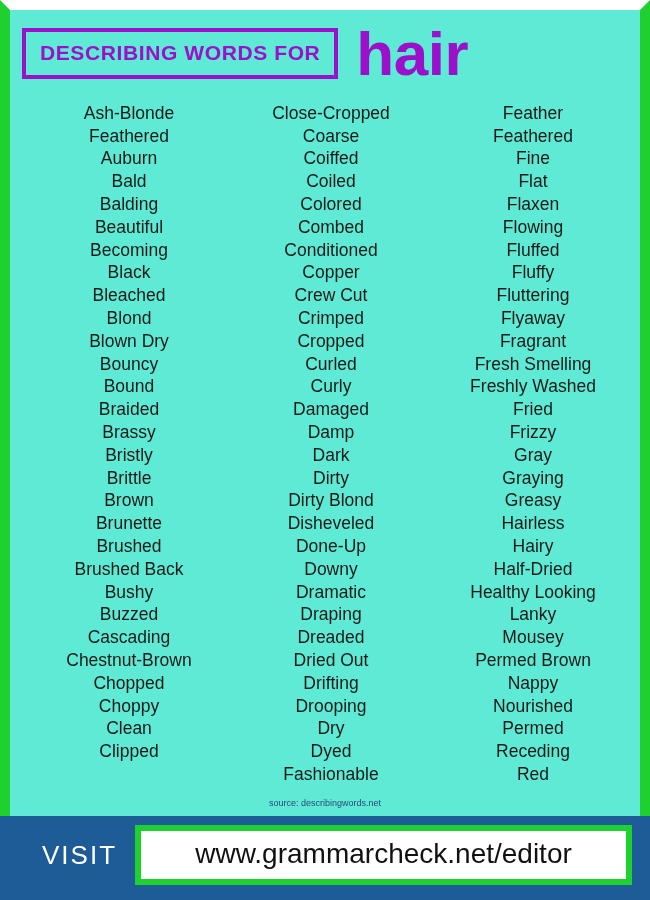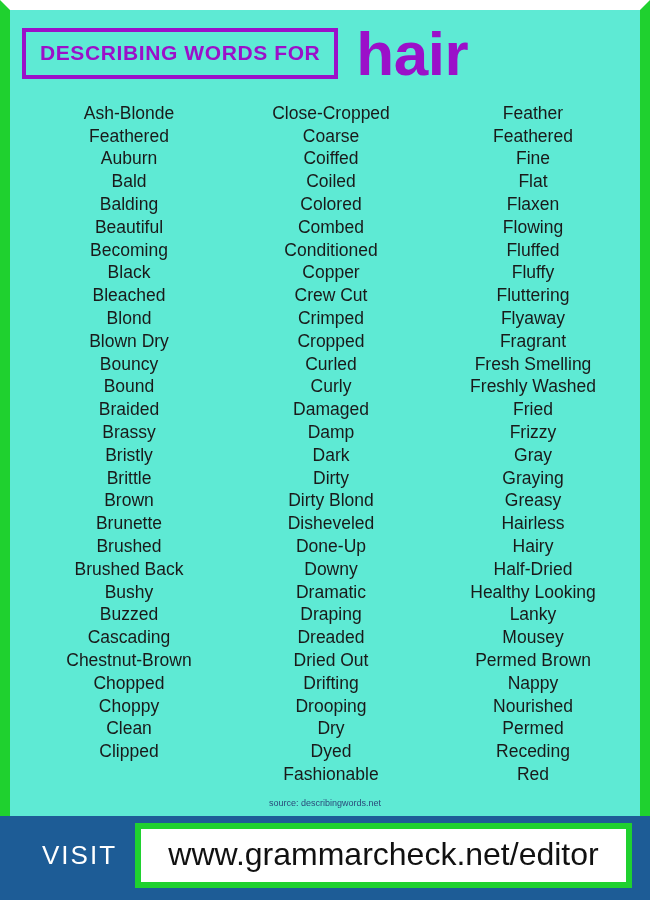--- a/index.html
+++ b/index.html
@@ -97,21 +97,21 @@
   }
   .url-box {
     flex: 1 1 auto;
     background: #ffffff;
     border: 6px solid #1fd12f;
     padding: 7px 4px 9px 4px;
     text-align: center;
     margin-right: 6px;
   }
   .url-box .url-text {
-    font-size: 32px;
+    font-size: 28px;
     color: #111111;
     white-space: nowrap;
   }
 </style>
 </head>
 <body>
 
 <div class="poster">
 
   <div class="header">

